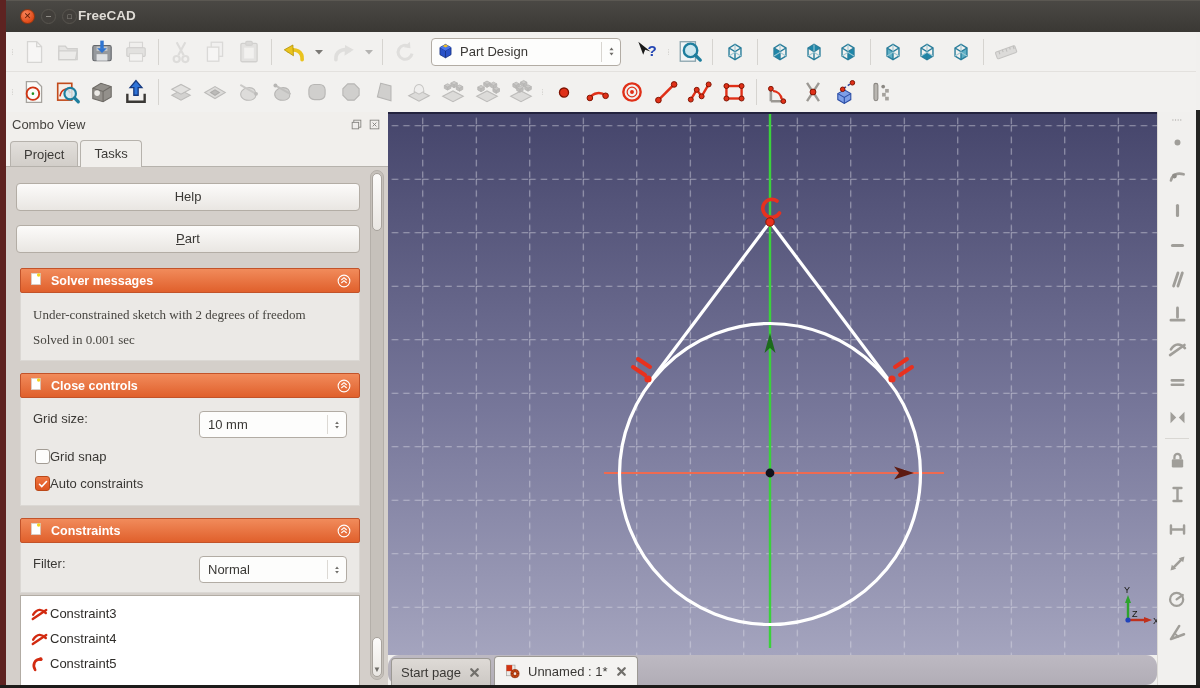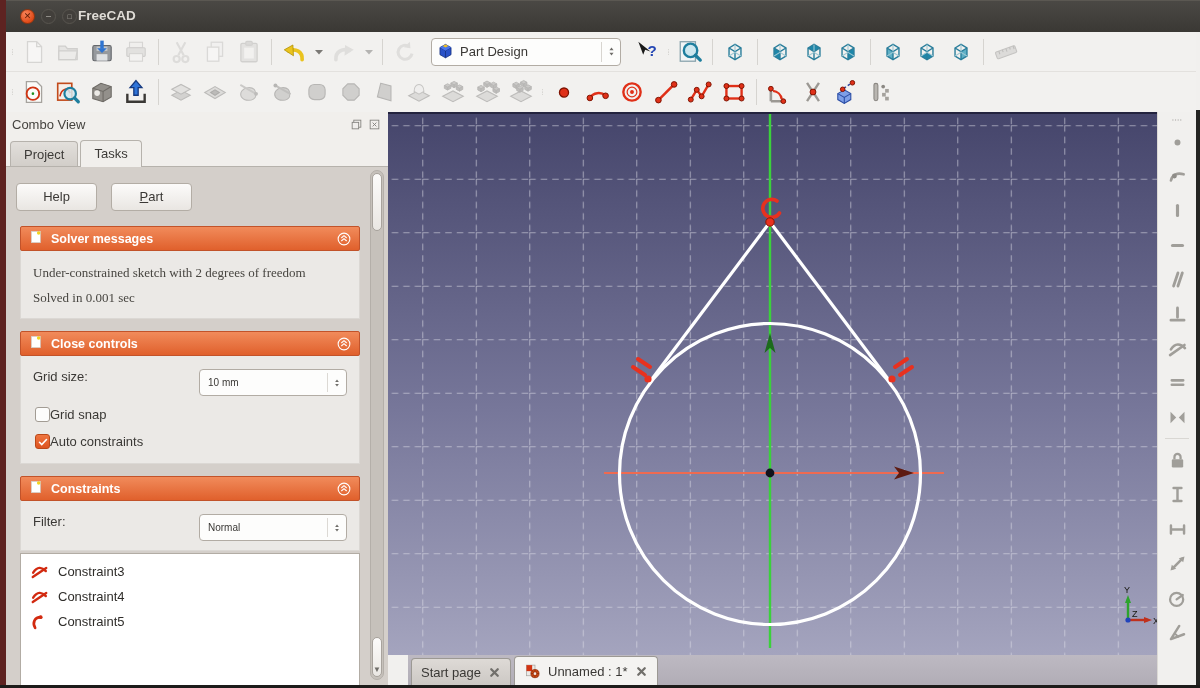--- a/index.html
+++ b/index.html
@@ -45,51 +45,51 @@
     border:1px solid #b6b2ac; border-bottom:none; border-radius:4px 4px 0 0; margin-right:2px; }
   .cv-tab.active { background:#f1efec; padding-bottom:6px; margin-bottom:-1px;margin-top:11px; }
   .cv-body { position:absolute; left:0; right:0; top:54px; bottom:0; background:#d4cfca;
     border-top:1px solid #b6b2ac; padding:13px 28px 0 10px; overflow:hidden; }
   .cv-scroll { position:absolute; right:4px; top:58px; bottom:5px; width:14px; background:#c6c1bb;
     border-radius:7px; border:1px solid #b4afa9; }
   .cv-thumb { position:absolute; left:1px; right:1px; top:2px; height:58px; background:linear-gradient(#fcfbfa,#eae7e3);
     border:1px solid #a8a39d; border-radius:6px; }
   .cv-step-down { position:absolute; left:1px; right:1px; bottom:2px; height:40px; background:linear-gradient(#fcfbfa,#eae7e3);
     border:1px solid #a8a39d; border-radius:6px; display:flex; align-items:flex-end; justify-content:center; color:#6f6d69; font-size:8px; padding-bottom:2px; }
-  .cv-actions { display:flex; justify-content:flex-start; gap:14px; margin:3px 0 15px; }
+  .cv-actions { display:flex; justify-content:space-between; gap:14px; margin:3px 0 15px;flex-direction:column; }
   .btn { min-width:81px; padding:5px 12px 6px; font-size:13px; color:#3a3835;
     background:linear-gradient(#fcfbfa,#e9e6e2); border:1px solid #b3ada5; border-radius:4px; }
   .btn-txt { display:block; text-align:center; }
   .btn-close .btn-txt::first-letter { text-decoration:underline; }
 
   .sect { margin:0 0 12px 4px; }
   .sect-header { height:25px; background:linear-gradient(#f18b5b,#e0602c); border:1px solid #c2532a; border-radius:2px;
     display:flex; align-items:center; gap:7px; padding:0 7px; color:#fff; font-weight:bold; font-size:12.5px; }
   .sect-collapse { margin-left:auto; display:flex; }
   .sect-body { background:#ebe9e6; border:1px solid #dbd8d4; border-top:none; padding:9px 12px 10px; }
   .solver-line { font-family:"Liberation Serif",serif; font-size:13px; color:#474540; margin:5px 0 9px; }
   .solver-line:last-child { margin-bottom:2px; }
 
   .field-row { display:flex; align-items:flex-start; margin:4px 0 11px; }
   .field-label { font-size:13px; color:#3a3835; }
   .spinbox { margin-left:auto; width:148px; height:27px; background:#fdfdfc; border:1px solid #b2aca4; border-radius:4px;
-    display:flex; align-items:center; padding:0 4px 0 8px; font-size:10px; color:#3a3835; }
+    display:flex; align-items:center; padding:0 4px 0 8px; font-size:13px; color:#3a3835; }
   .spin-arrows { margin-left:auto; border-left:1px solid #dcd9d4; padding-left:4px; height:19px; display:flex; align-items:center; }
   .check-row { display:flex; align-items:center; margin:10px 0 12px 2px; }
   .checkbox { width:15px; height:15px; border:1px solid #a29c94; border-radius:3px; background:#fdfdfc;
     display:flex; align-items:center; justify-content:center; }
   .checkbox.checked { background:linear-gradient(#ef7540,#dd5420); border-color:#bb4818; }
   .check-label { font-size:13px; color:#3a3835; }
   .constraint-list { background:#ffffff; border:1px solid #b2aca4; margin-top:2px; height:152px; padding:5px 0; overflow:hidden; }
-  .citem { display:flex; align-items:center; gap:9px; padding:3px 9px; font-size:13px; color:#2f2d2a; }
+  .citem { display:flex; align-items:center; gap:1px; padding:3px 9px; font-size:13px; color:#2f2d2a; }
 
   
   .viewport { position:absolute; left:388px; top:112px; width:769px; height:543px; }
-  .doc-tabs { position:absolute; left:408px; top:655px; width:769px; height:30px;
-    background:linear-gradient(#bdb9c2,#b1adb6); display:flex; align-items:flex-end; padding-left:3px; }
+  .doc-tabs { position:absolute; left:388px; top:655px; width:769px; height:30px;
+    background:linear-gradient(#bdb9c2,#b1adb6); display:flex; align-items:flex-end; padding-left:3px;border-radius:11px; }
   .dtab { height:27px; display:flex; align-items:center; gap:7px; padding:0 9px;
     background:linear-gradient(#dedad6,#ccc8c4); border:1px solid #9c9994; border-bottom:none;
     border-radius:4px 4px 0 0; font-size:13px; color:#3a3835; margin-right:3px; }
   .dtab.active { background:#f4f3f1; height:29px; }
   .dtab .dtab-close { display:flex; }
 
   
   .rtb { position:absolute; left:1157px; top:112px; width:39px; bottom:3px; background:#f1f0ee;
     border-left:1px solid #dbd9d5; display:flex; flex-direction:column; align-items:center; padding-top:3px; z-index:5; }
   .rtb-btn { width:30px; height:28px; border:none; background:transparent; display:flex;

